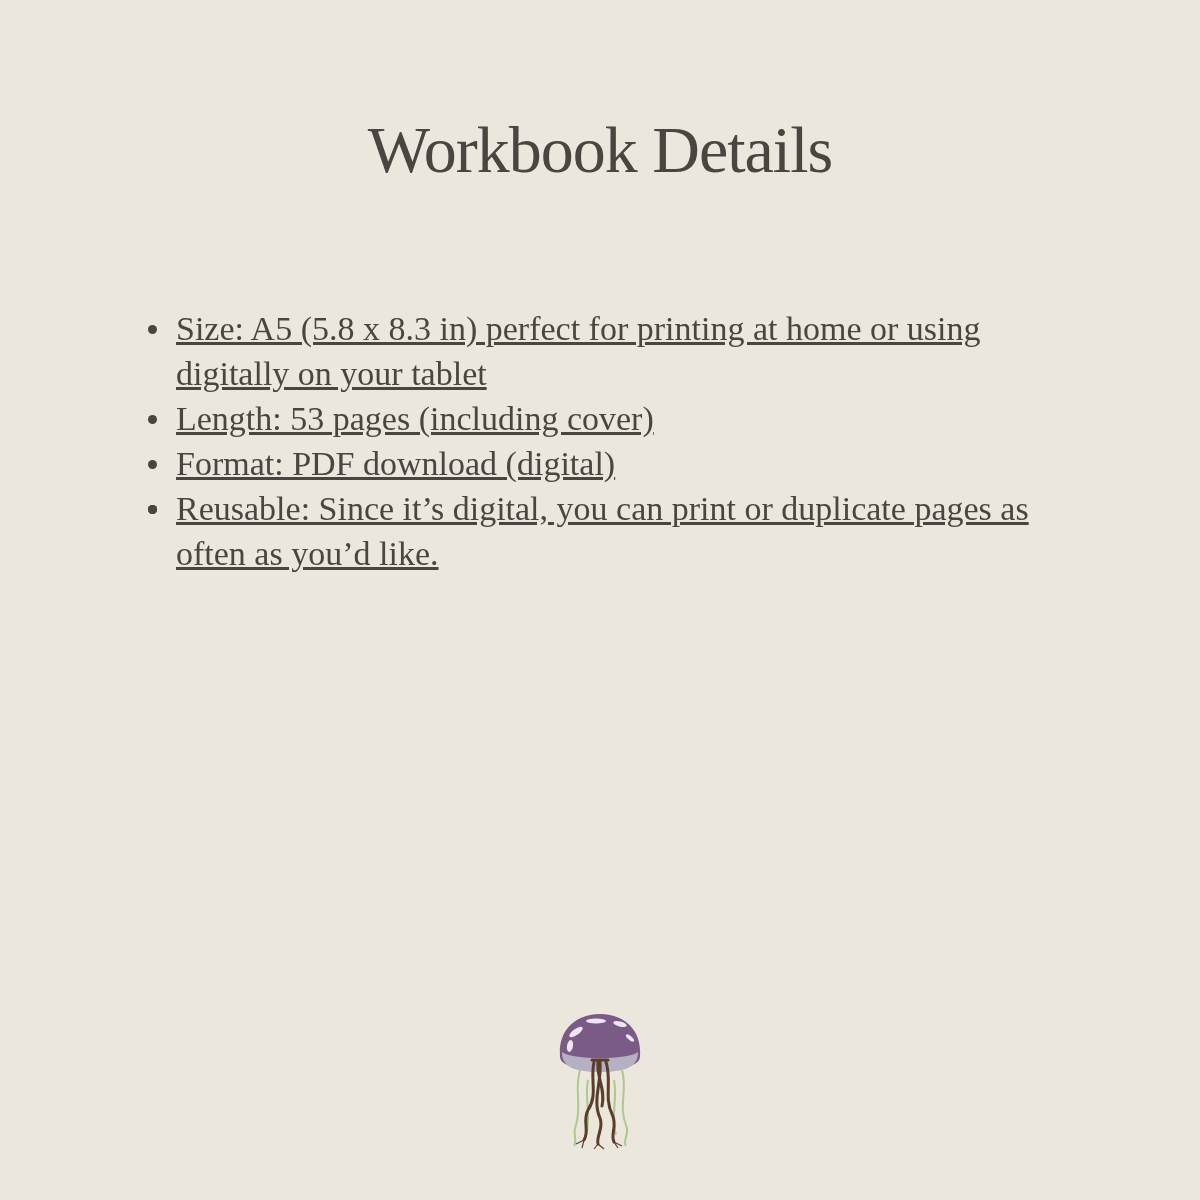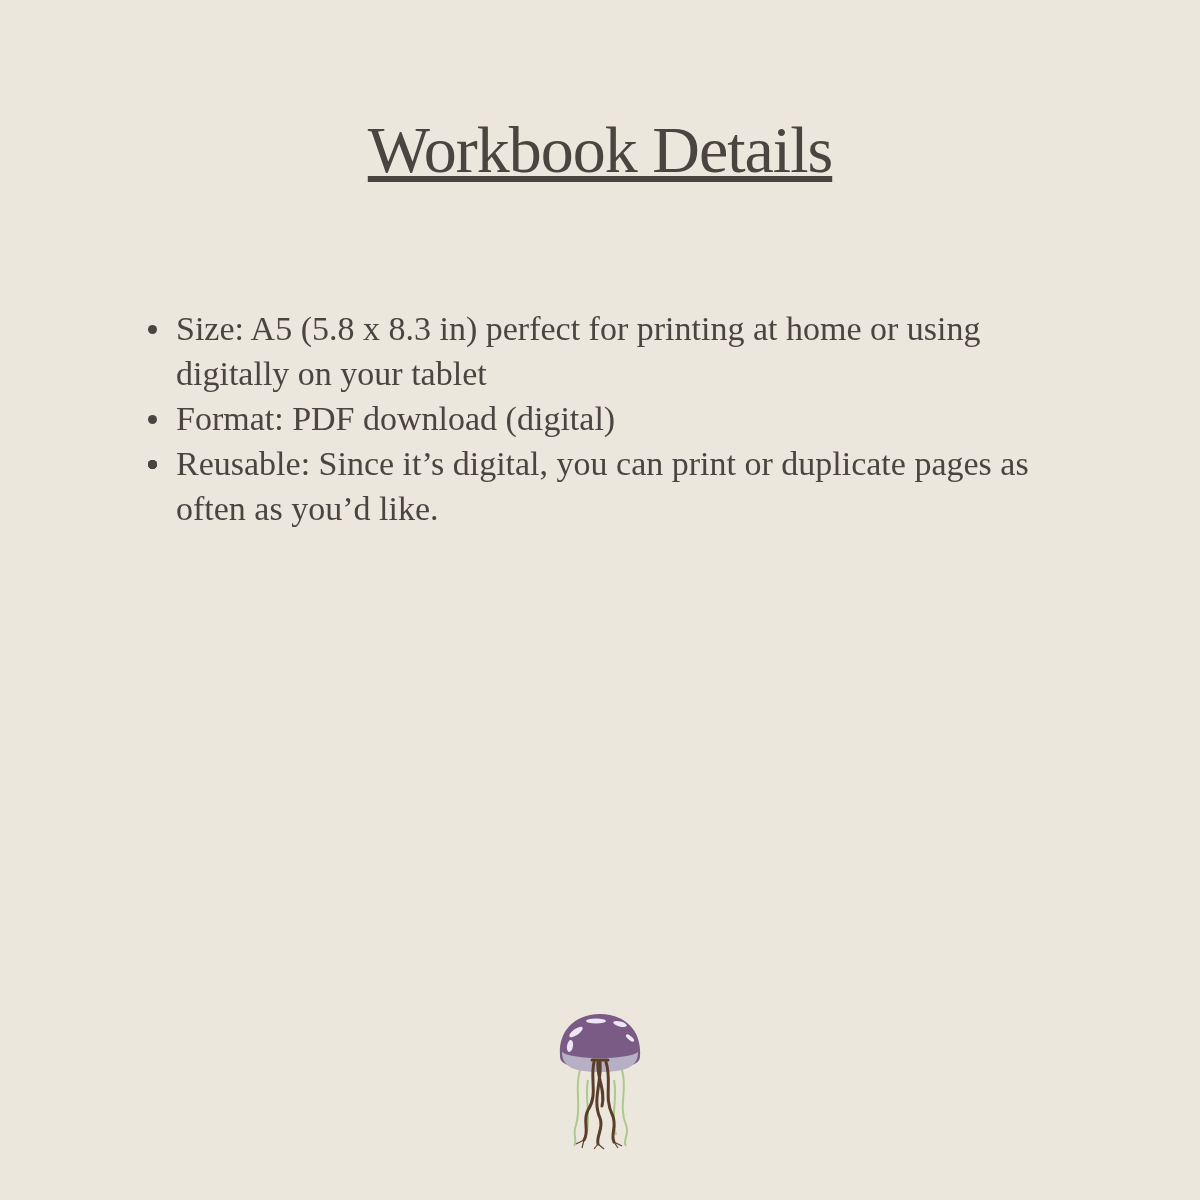--- a/index.html
+++ b/index.html
@@ -13,29 +13,29 @@
     }
     .title {
       position: absolute;
       top: 112px; left: 0; width: 1200px;
       text-align: center;
       font-size: 66px;
       font-weight: normal;
       letter-spacing: -1px;
       color: #4a4540;
       margin: 0;
-      text-decoration: underline;
     }
     .list {
       position: absolute;
       top: 306px; left: 176px; width: 900px;
       margin: 0; padding: 0;
       list-style: none;
       font-size: 34px;
       line-height: 45px;
+      text-decoration: underline;
     }
     .list li {
       position: relative;
       margin: 0;
     }
     .list li .bullet {
       position: absolute;
       left: -28px; top: 19px;
       width: 9px; height: 9px;
       border-radius: 50%;
@@ -47,20 +47,21 @@
       width: 96px; height: 140px;
     }
   </style>
 </head>
 <body>
 
 <h1 class="title">Workbook Details</h1>
 
 <ul class="list">
   <li><span class="bullet"></span><span>Size: A5 (5.8 x 8.3 in) perfect for printing at home or using digitally on your tablet</span></li>
+  <li><span class="bullet"></span><span>Length: 53 pages (including cover)</span></li>
   <li><span class="bullet"></span><span>Format: PDF download (digital)</span></li>
   <li><span class="bullet"></span></li>
   <li><span class="bullet"></span></li>
   <li><span class="bullet"></span><span>Reusable: Since it’s digital, you can print or duplicate pages as often as you’d like.</span></li>
 </ul>
 
 <div class="mascot">
   <svg width="96" height="140" viewBox="0 0 96 140" xmlns="http://www.w3.org/2000/svg">
 
     <g stroke="#9cc27a" stroke-width="2" fill="none" opacity="0.8">

